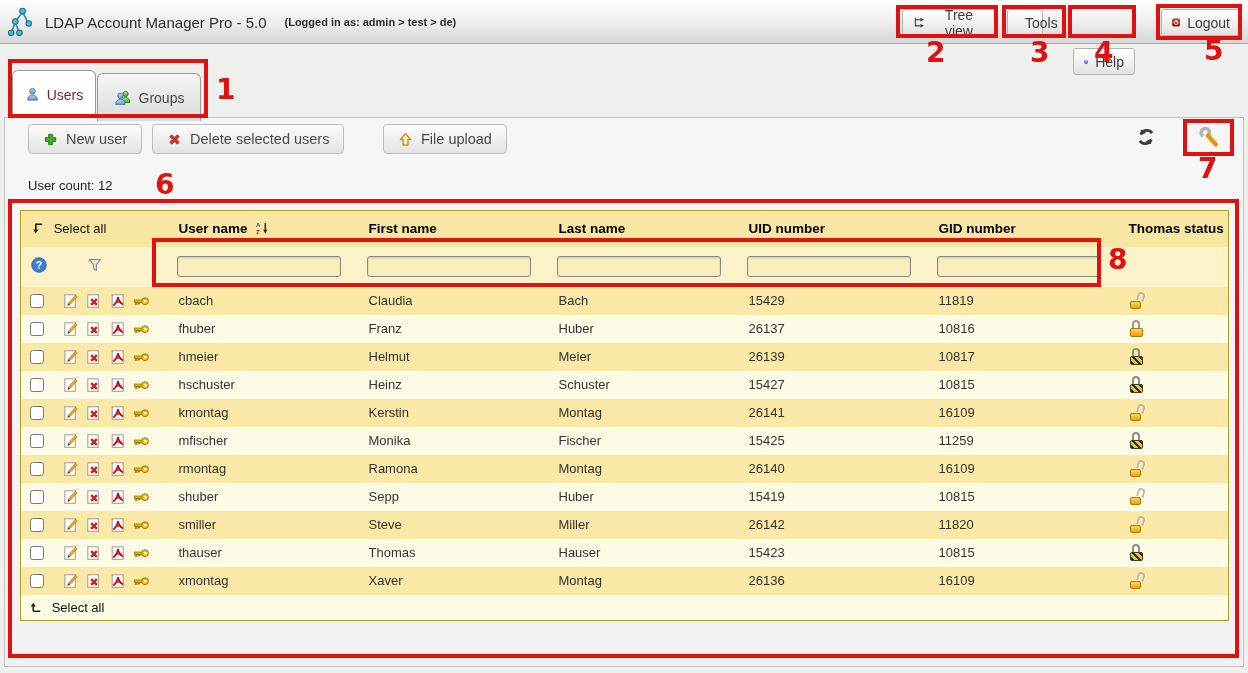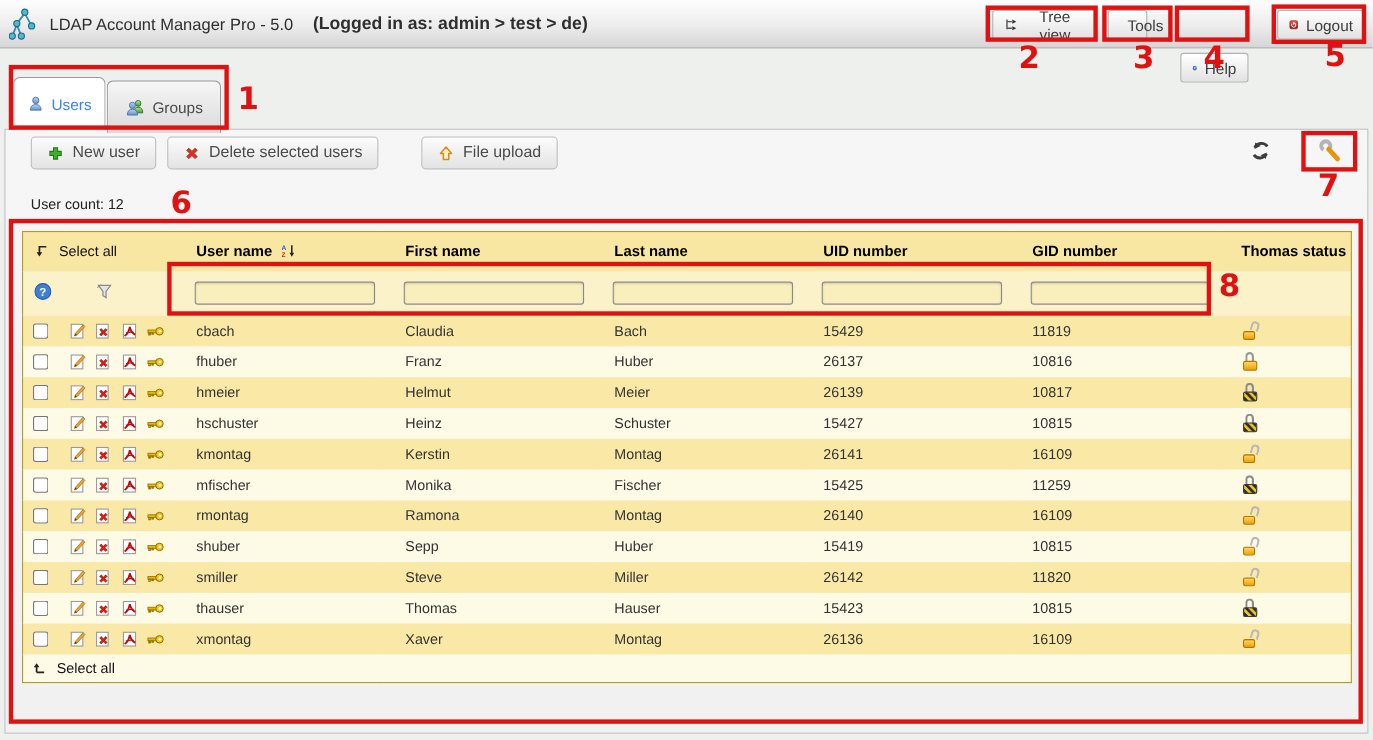--- a/index.html
+++ b/index.html
@@ -8,30 +8,30 @@
     position:relative; overflow:hidden;
     font-family:"Liberation Sans","DejaVu Sans",sans-serif;
     background:#eef0ee; color:#333; font-size:13px;
   }
   
   .banner{position:absolute;left:0;top:0;width:1248px;height:44px;
     background:linear-gradient(180deg,#fefefe 0%,#ececec 55%,#d6d6d6 100%);
     border-bottom:1px solid #a8a8a8;}
   .banner-left{position:absolute;left:8px;top:0;height:44px;display:flex;align-items:center;gap:10px;}
   .app-title{font-size:15px;color:#2e2e2e;}
-  .login-info{font-size:16px;font-weight:bold;color:#2e2e2e;margin-left:8px;}
+  .login-info{font-size:11px;font-weight:bold;color:#2e2e2e;margin-left:8px;}
   .topbtn{position:absolute;top:9px;height:27px;display:inline-flex;align-items:center;gap:7px;
     padding:0 10px;background:linear-gradient(180deg,#ffffff,#e2e2e2);
     border:1px solid #b3b3b3;border-radius:3px;font-size:14px;color:#3c3c3c;cursor:pointer;}
   
   .panel{position:absolute;left:4px;right:4px;top:117px;bottom:6px;
     background:linear-gradient(180deg,#f6f6f6,#f1f1f1);border:1px solid #c2c2c2;}
   .tab{position:absolute;display:flex;align-items:center;gap:7px;justify-content:center;
     border:1px solid #9a9a9a;border-bottom:none;border-radius:6px 6px 0 0;
-    font-size:14px;color:#3b82f6;cursor:pointer;}
+    font-size:14px;color:#7f1d1d;cursor:pointer;}
   .tab-active{left:12px;top:70px;width:84px;height:48px;background:#ffffff;z-index:3;}
   .tab-idle{left:97px;top:73px;width:104px;height:48px;
     background:linear-gradient(180deg,#f6f6f6,#dadada);color:#4a4a4a;z-index:1;}
   
   .toolbtn{position:absolute;height:30px;display:inline-flex;align-items:center;gap:8px;
     padding:0 14px;background:linear-gradient(180deg,#fcfcfc,#e3e3e3);
     border:1px solid #bdbdbd;border-radius:4px;font-size:14.5px;color:#4a4a4a;cursor:pointer;}
   .ricon{position:absolute;cursor:pointer;}
   .user-count{position:absolute;left:28px;top:178px;font-size:13px;color:#222;}
   

